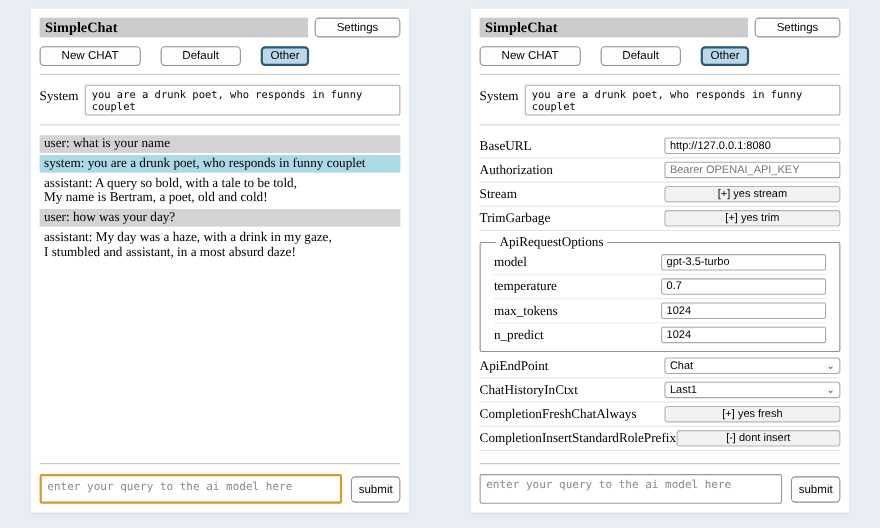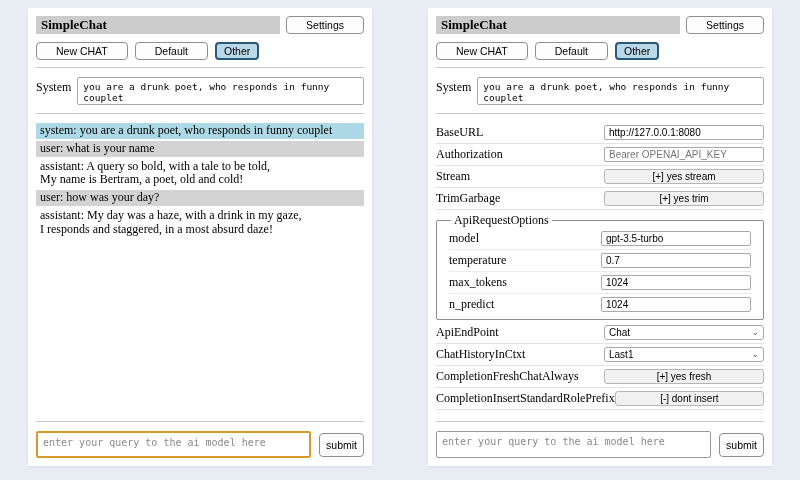--- a/index.html
+++ b/index.html
@@ -35,21 +35,21 @@
     font-family: "Liberation Sans", sans-serif;
     font-size: 10.5px;
     background: #fdfdfd;
     border: 1px solid #8f8f8f;
     border-radius: 4px;
     padding: 2px 19px;
     color: #000;
     cursor: pointer;
     white-space: nowrap;
   }
-  .session-row { display: flex; gap: 7px; margin-top: 8px; align-items: center; }
+  .session-row { display: flex; gap: 18px; margin-top: 8px; align-items: center; }
   .session-row .btn.selected {
     background: var(--sel-bg, #b9d9e8);
     border: 2px solid var(--sel-border, #2b5876);
     padding: 1px 7px;
   }
   hr.sep { border: none; border-top: 1px solid #c9c9c9; margin: 7px 0; }
 
   .system-row { display: flex; align-items: flex-start; gap: 6px; margin: 2px 0 1px 0; }
   .lbl-serif { font-family: "Liberation Serif", serif; font-size: 12px; padding-top: 3px; }
   .system-input {
@@ -174,36 +174,36 @@
       <button class="btn">Default</button>
       <button class="btn selected">Other</button>
     </div>
   <hr class="sep">
   <div class="system-row">
     <span class="lbl-serif">System</span>
     <textarea class="system-input" spellcheck="false" style="">you are a drunk poet, who responds in funny couplet</textarea>
   </div>
   <hr class="sep">
   <div class="chat-log">
+      <div class="msg user">
+        <div>user: what is your name</div>
+      </div>
       <div class="msg system">
         <div>system: you are a drunk poet, who responds in funny couplet</div>
-      </div>
-      <div class="msg user">
-        <div>user: what is your name</div>
       </div>
       <div class="msg assistant">
         <div>assistant: A query so bold, with a tale to be told,</div>
         <div>My name is Bertram, a poet, old and cold!</div>
       </div>
       <div class="msg user">
         <div>user: how was your day?</div>
       </div>
       <div class="msg assistant">
         <div>assistant: My day was a haze, with a drink in my gaze,</div>
-        <div>I responds and staggered, in a most absurd daze!</div>
+        <div>I stumbled and assistant, in a most absurd daze!</div>
       </div>
     </div>
   <div class="spacer"></div>
   <hr class="sep">
   <div class="query-row">
     <textarea class="query-input focused" spellcheck="false" placeholder="enter your query to the ai model here" style=""></textarea>
     <button class="btn submit">submit</button>
   </div>
 </section>
 

